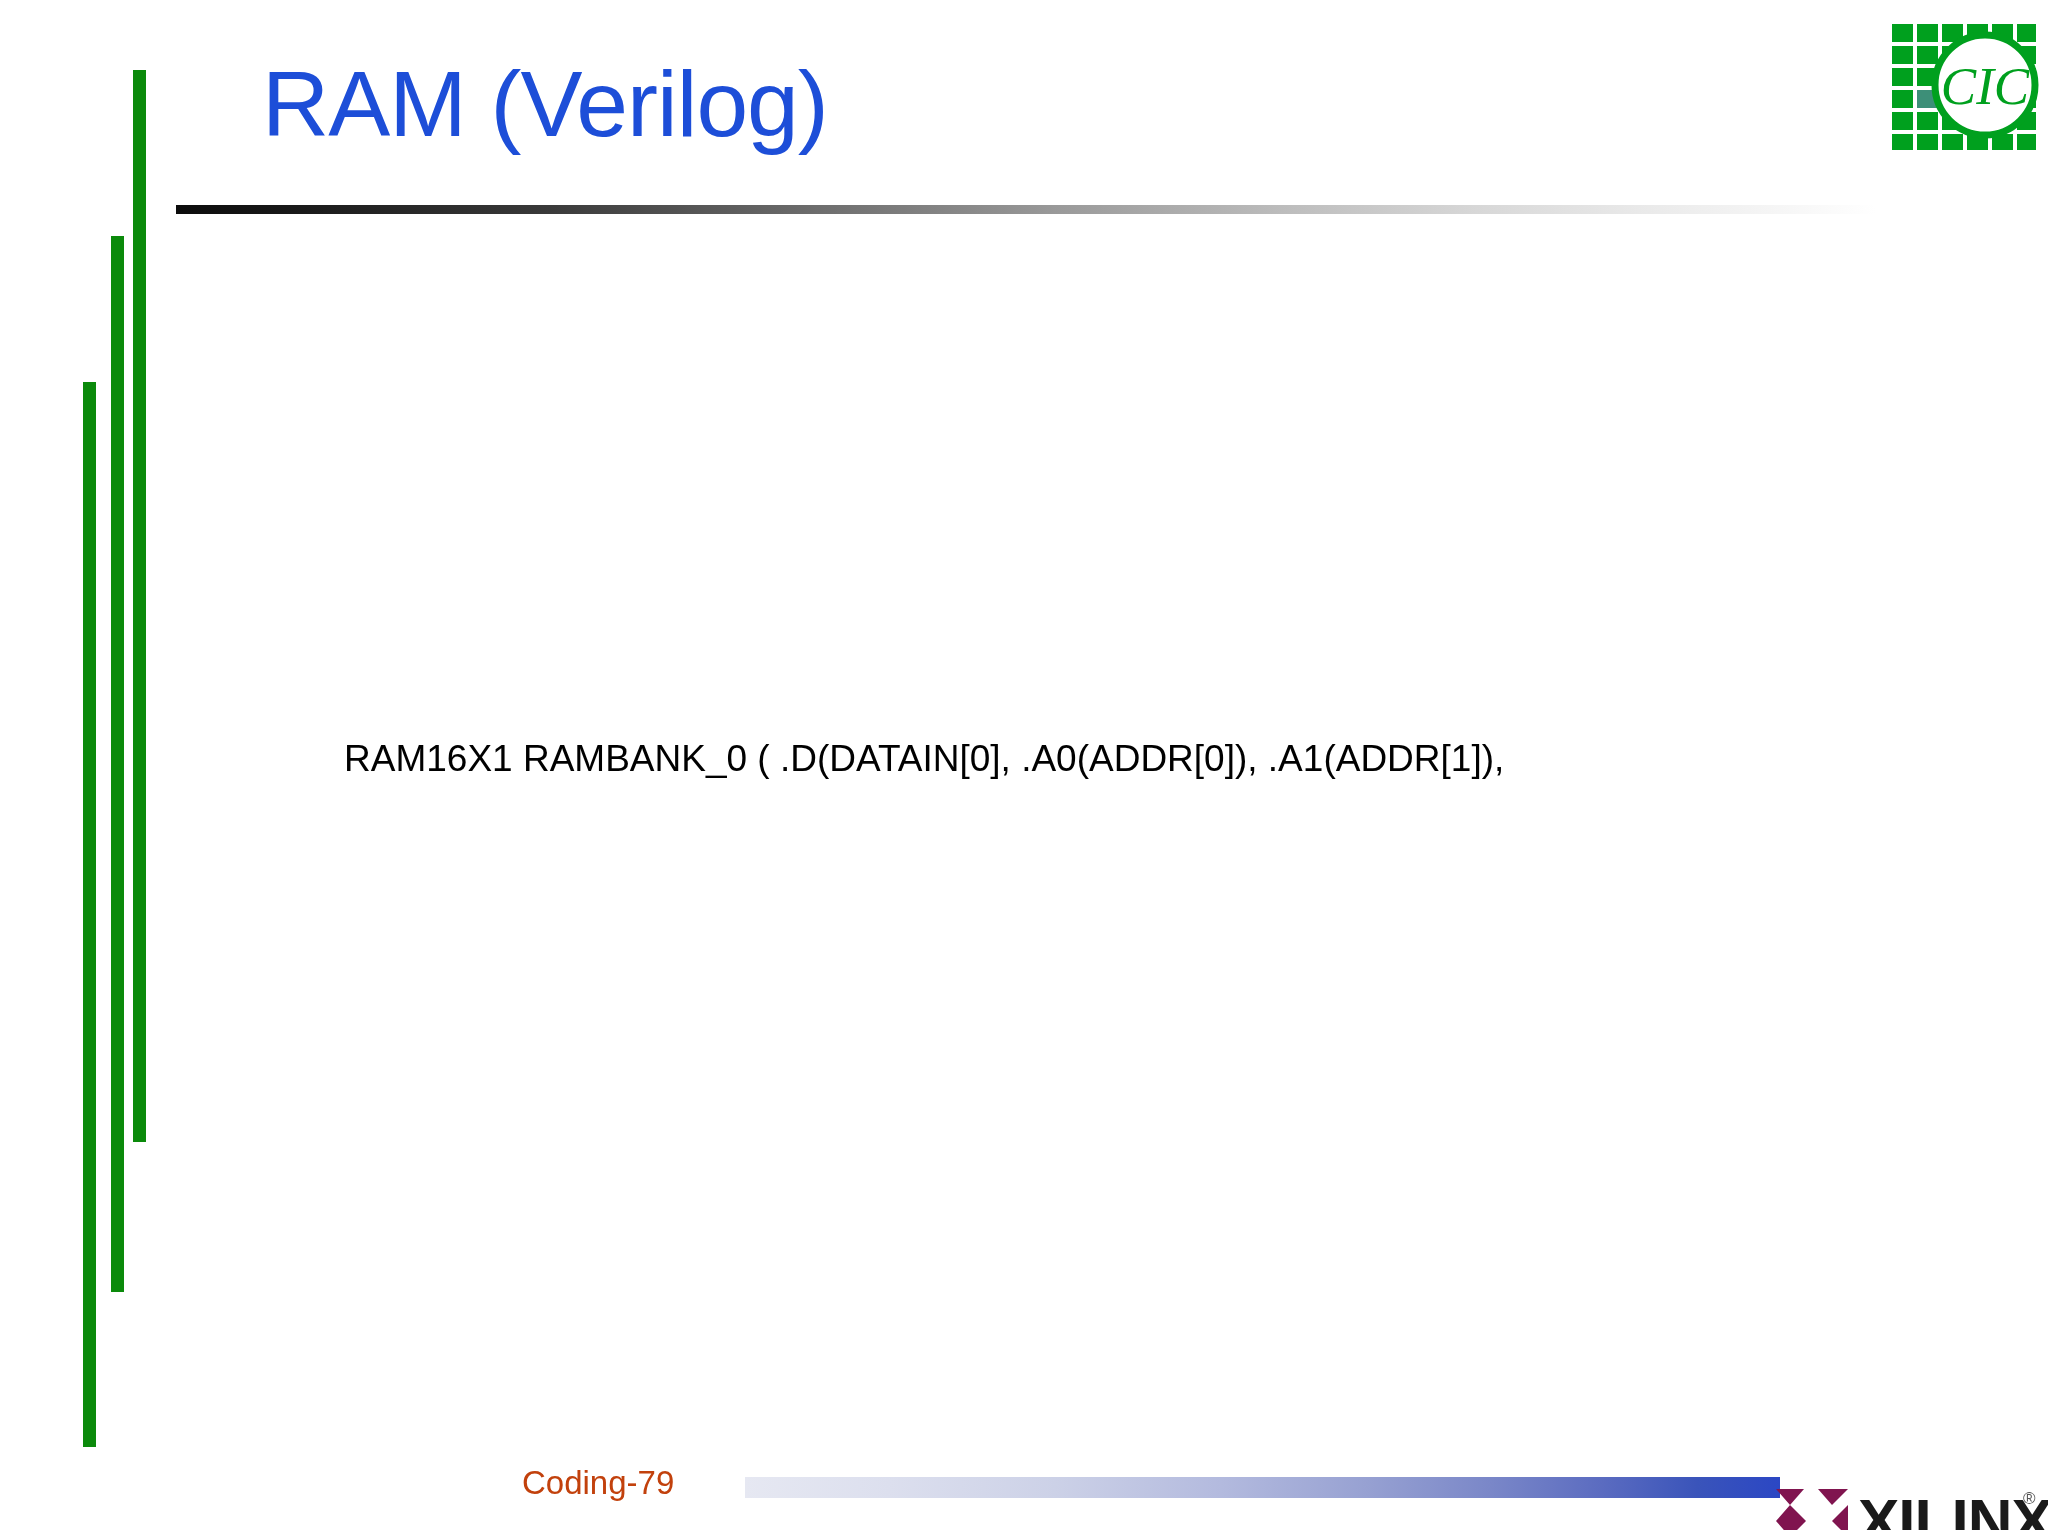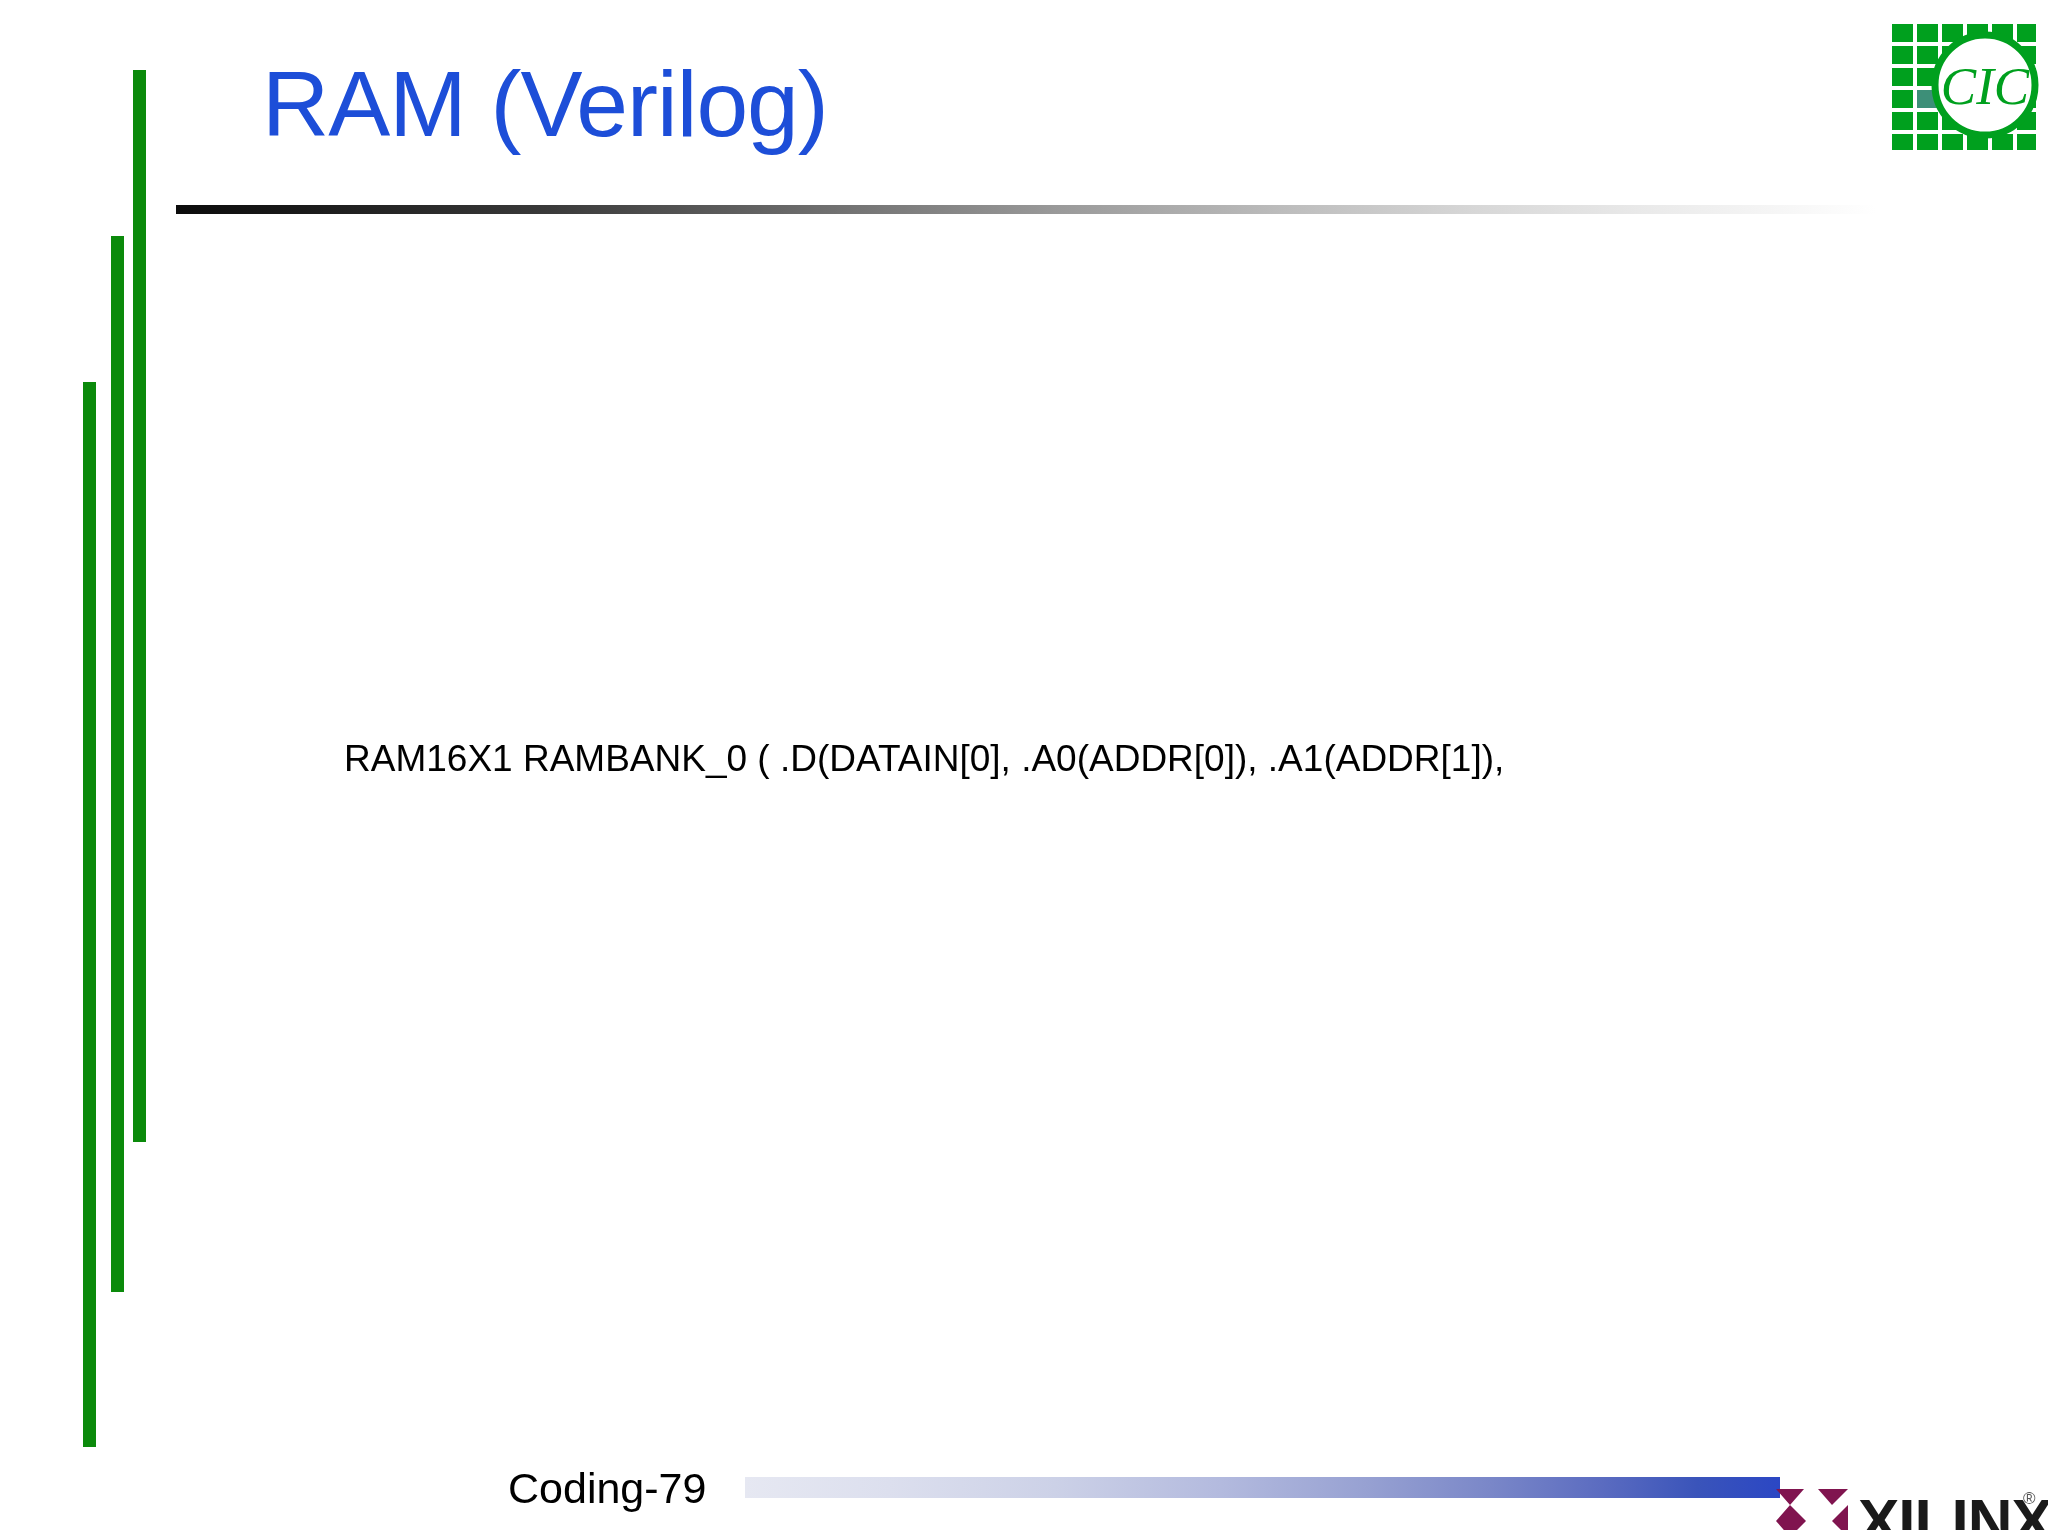--- a/index.html
+++ b/index.html
@@ -88,24 +88,24 @@
     position: absolute;
     left: 26px;
     top: 1504px;
     font-size: 37px;
     color: #800033;
     white-space: nowrap;
     margin-top: 48px;
   }
   #footer-page {
     position: absolute;
-    left: 508px;
+    left: 522px;
     top: 1464px;
-    font-size: 43px;
-    color: #000000;
+    font-size: 33px;
+    color: #c2410c;
     white-space: nowrap;
   }
   #footer-bar {
     position: absolute;
     left: 745px;
     top: 1477px;
     width: 1035px;
     height: 21px;
     background: linear-gradient(to right,
       #e6e8f2 0%,

